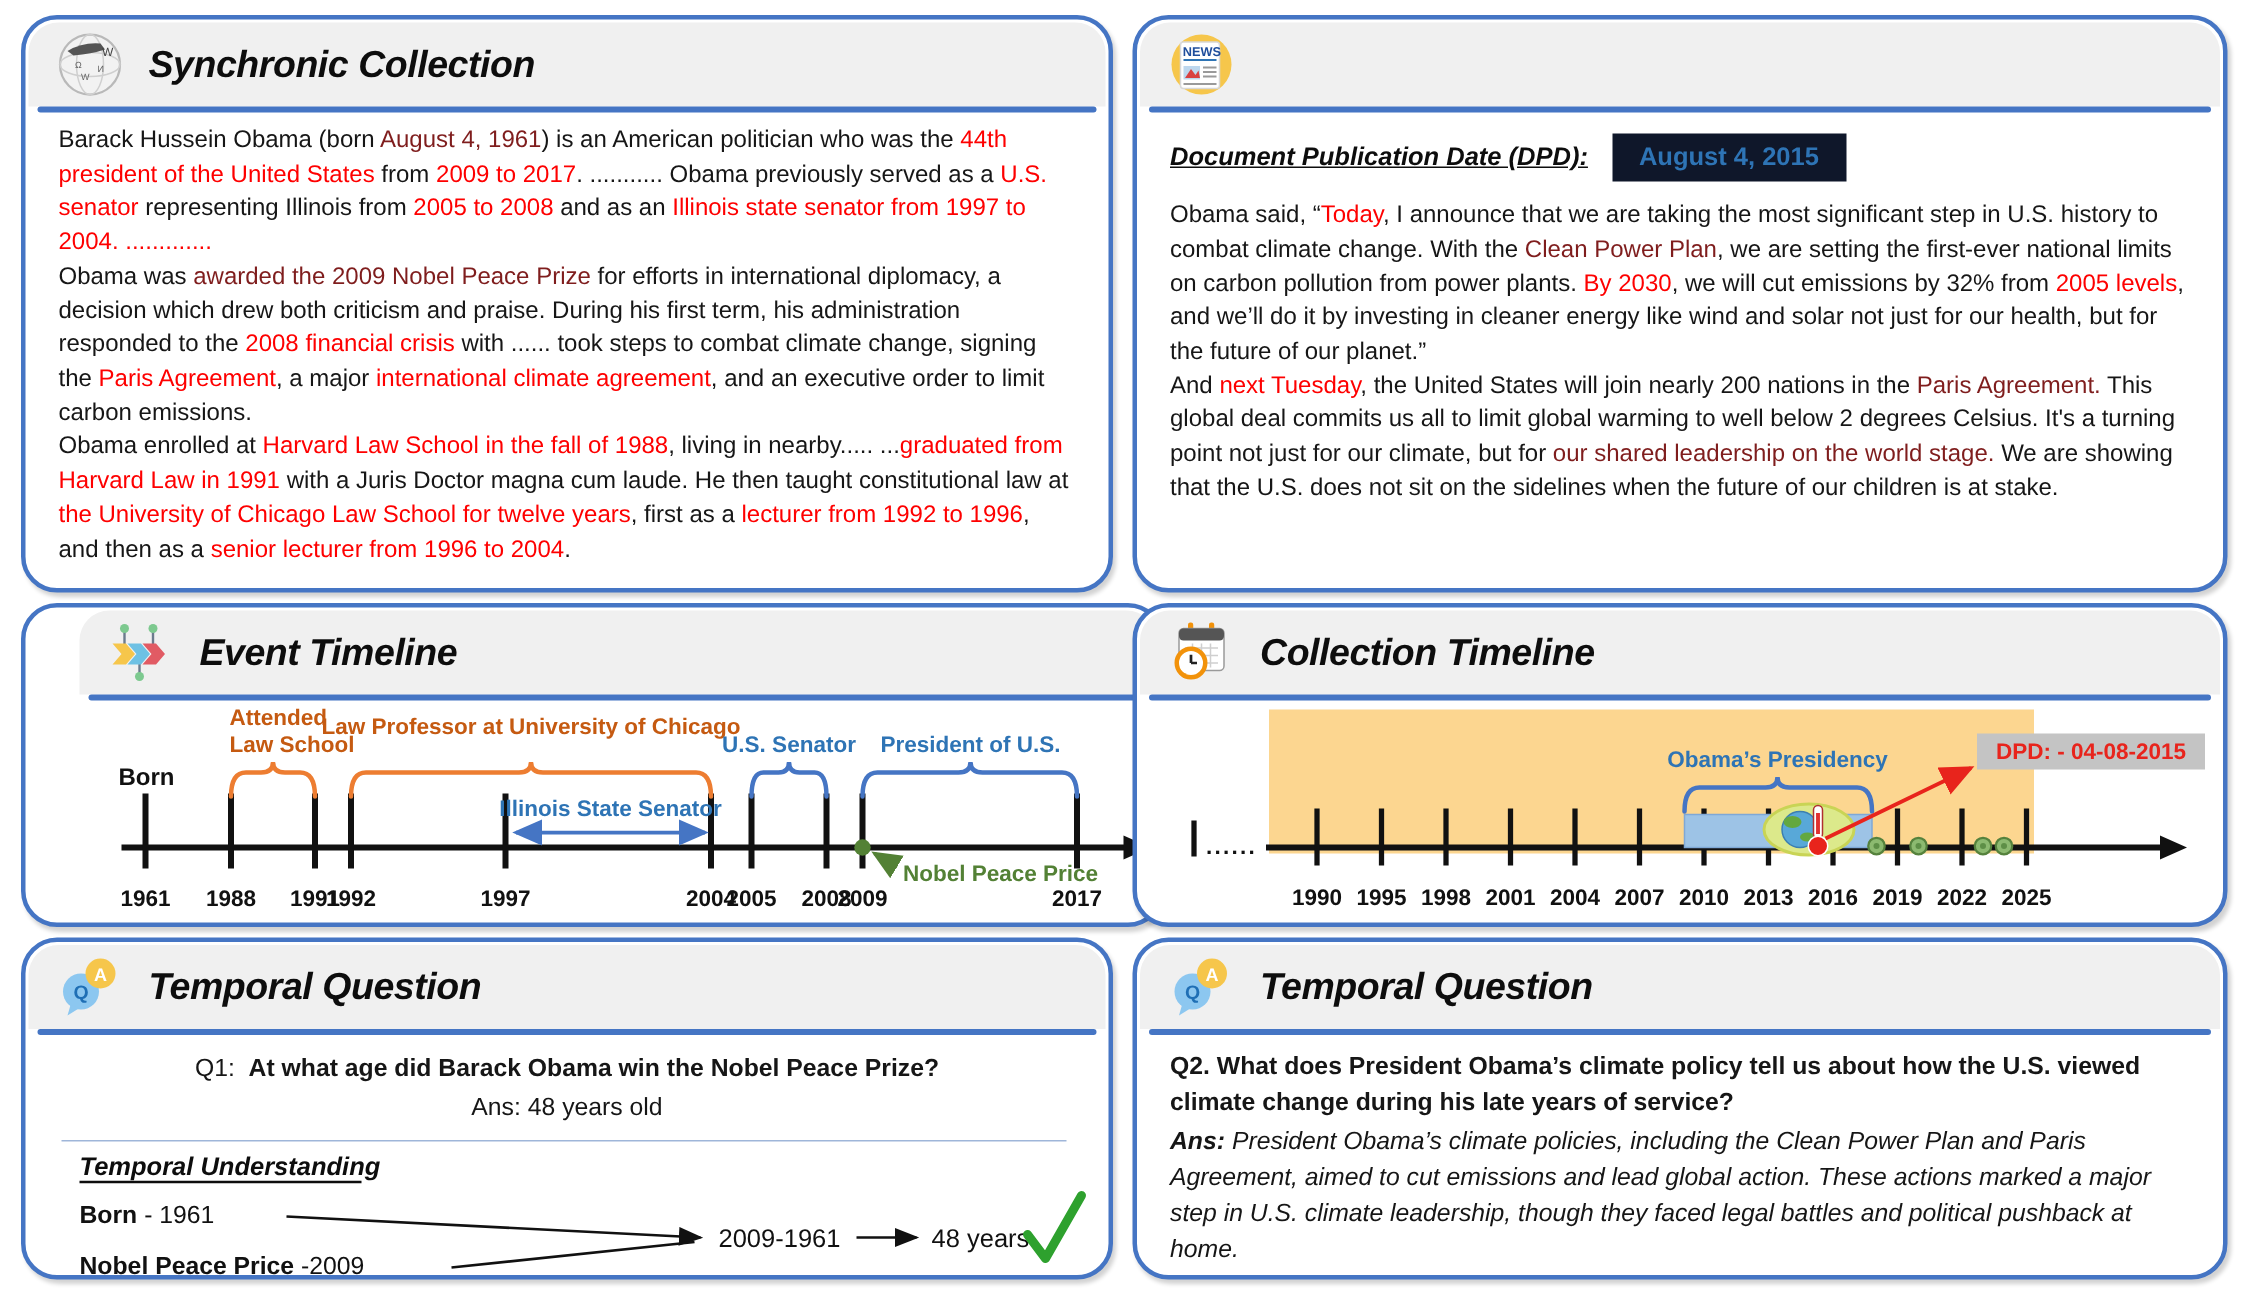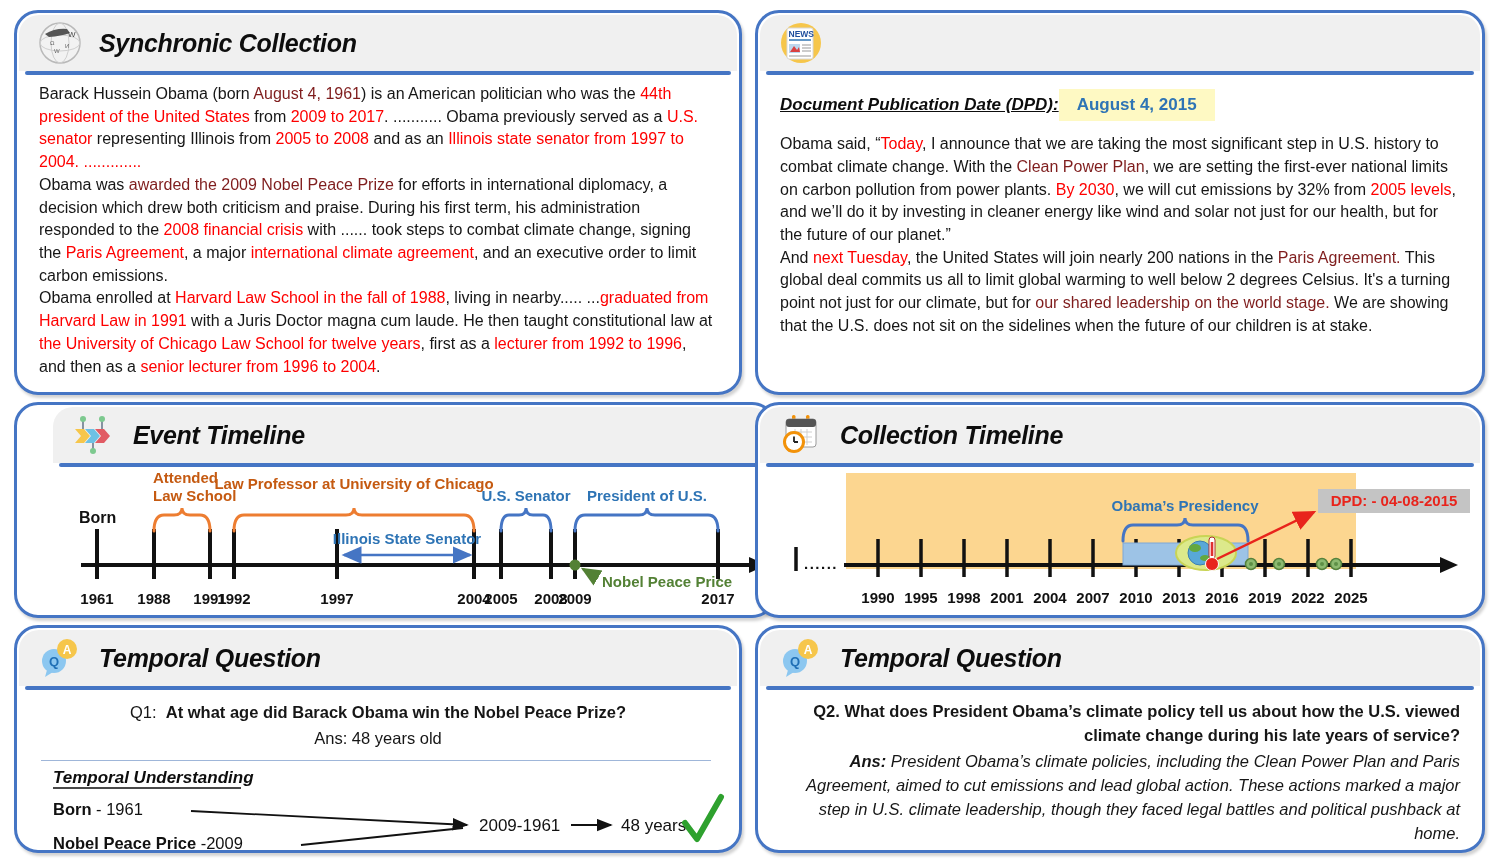--- a/index.html
+++ b/index.html
@@ -7,28 +7,28 @@
   .panel{position:absolute;border:3px solid #4575C4;border-radius:24px;background:#fff;overflow:hidden;box-shadow:2px 3px 3px rgba(0,0,0,0.18);}
   .panel-header{height:56px;margin:2px 2px 0 2px;border-radius:20px 20px 0 0;background:#F0F0F0;display:flex;align-items:center;gap:16px;padding:0 18px;}
   .header-line{height:4px;background:#4575C4;margin:0 8px;border-radius:2px;}
   .panel-title{font-size:25px;font-weight:700;color:#0d0d0d;letter-spacing:-0.3px;font-style:italic;}
   .hicon{width:46px;height:46px;flex:0 0 46px;}
   .panel-body{padding:8px 22px 6px 22px;font-size:16px;line-height:1.42;}
   .rich p{margin:0;}
   .c-r{color:#FE0000;}
   .c-g{color:#7f1d1d;}
   .bold{font-weight:700;}
-  .dpd-row{display:flex;align-items:center;margin:6px 0 12px 0;}
+  .dpd-row{display:flex;align-items:center;gap:16px;margin:6px 0 12px 0;}
   .dpd-label{font-weight:700;font-style:italic;text-decoration:underline;font-size:17px;color:#0d0d0d;}
-  .dpd-badge{background:#fef9c3;border-radius:0;padding:4px 18px;color:#2E74B5;font-weight:700;font-size:17px;}
+  .dpd-badge{background:#0f172a;border-radius:0;padding:4px 18px;color:#2E74B5;font-weight:700;font-size:17px;}
   .dia-p{margin:0 0 14px 0;}
   .q-line{font-size:16.5px;margin:3px 0;text-align:center;}
   .q-q{font-weight:700;}
   .divider{height:1px;background:#9FB6D9;margin:9px 6px 2px 2px;}
-  .q2-body{font-size:16.5px;line-height:1.45;padding-top:10px;text-align:right;}
+  .q2-body{font-size:16.5px;line-height:1.45;padding-top:10px;}
   .q2-q{font-weight:700;margin:0 0 2px 0;}
   .q2-a{margin:0;font-style:italic;}
   .tl-svg{display:block;}
 </style>
 </head>
 <body>
 
 <section class="panel" style="left:14px;top:10px;width:722px;height:379px;">
   <header class="panel-header">
     <svg class="hicon" viewBox="0 0 46 46">

